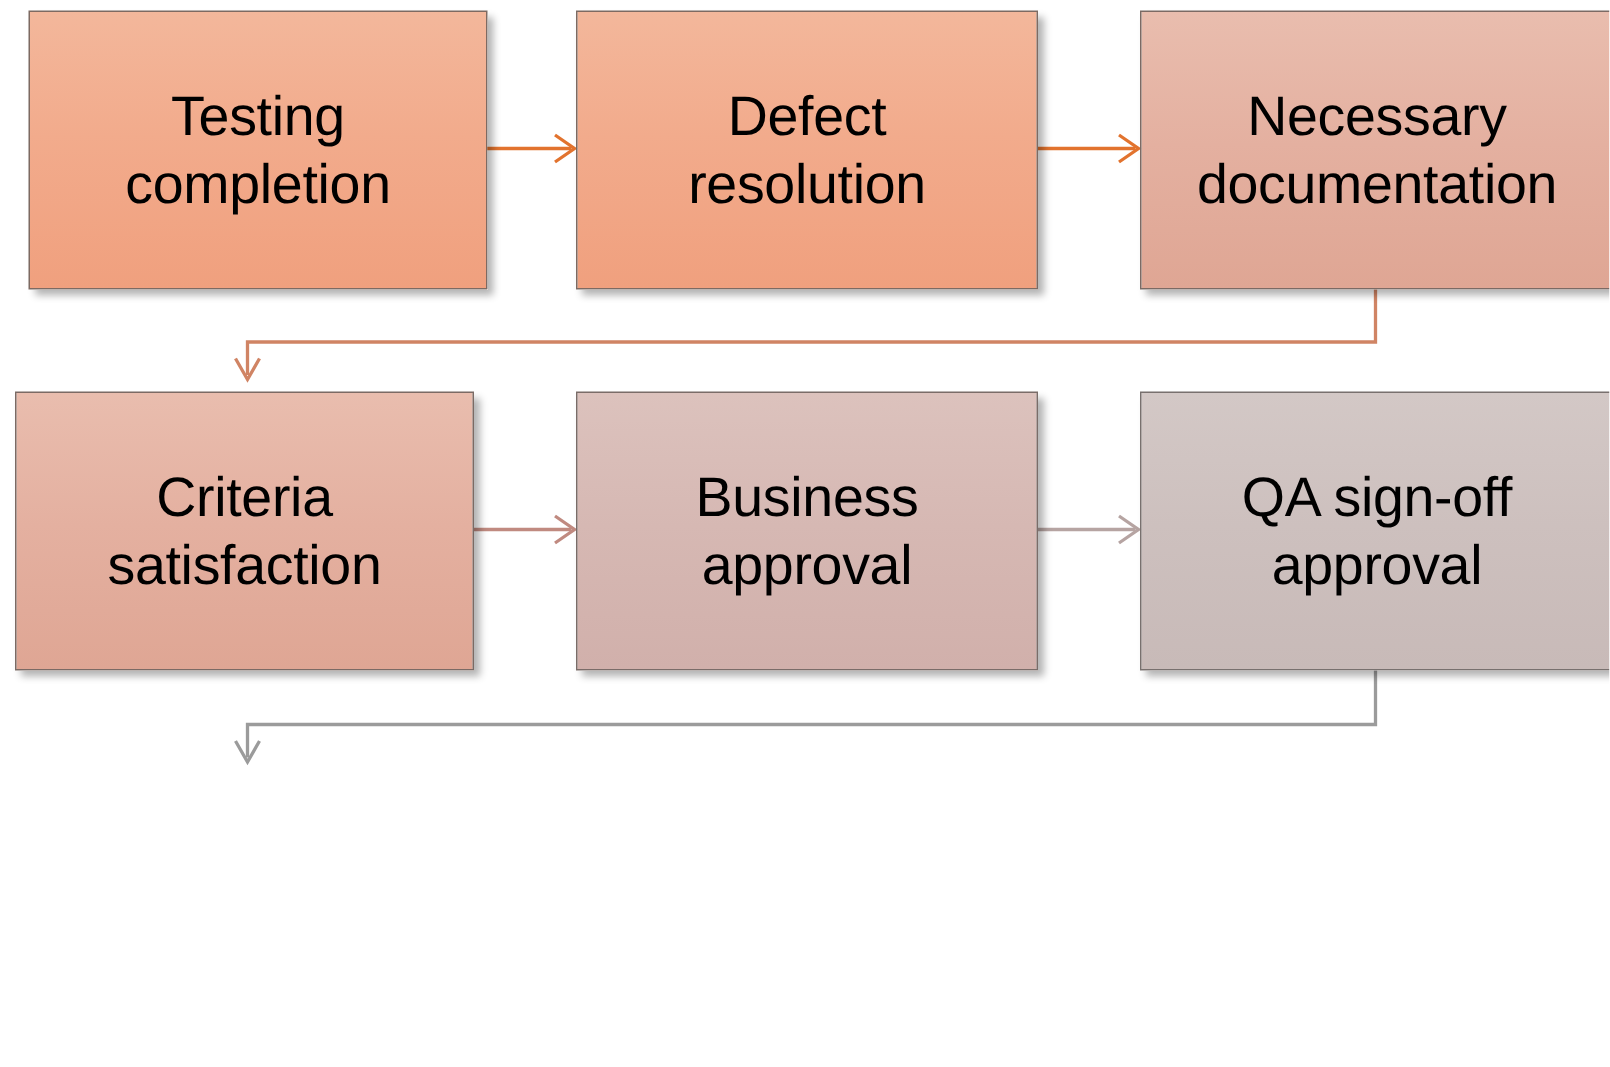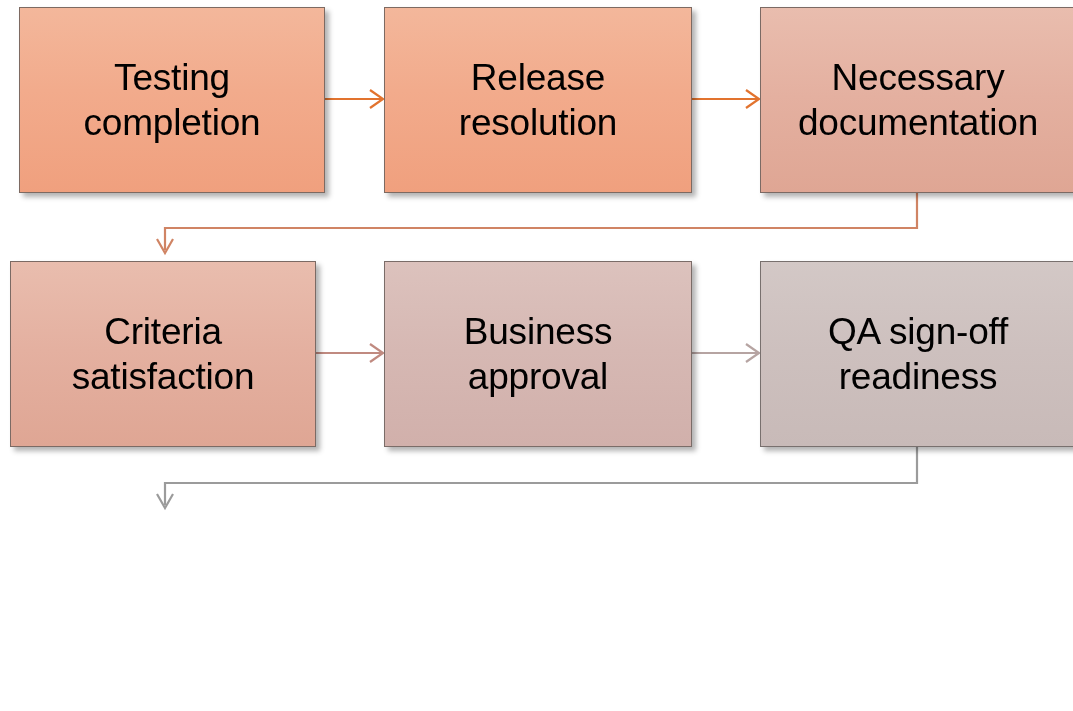--- a/index.html
+++ b/index.html
@@ -112,38 +112,38 @@
       <polyline points="157,494 165,508 173,494" fill="none" stroke="#9b9b9b" stroke-width="2.2"></polyline>
     </g>
   </svg>
 
   <div class="node n-orange" style="left:19px; top:7px; width:306px; height:186px;">
     <span class="label">Testing
 completion</span>
   </div>
 
   <div class="node n-orange" style="left:384px; top:7px; width:308px; height:186px;">
-    <span class="label">Release
+    <span class="label">Defect
 resolution</span>
   </div>
 
   <div class="node n-salmon" style="left:760px; top:7px; width:316px; height:186px;">
     <span class="label">Necessary
 documentation</span>
   </div>
 
   <div class="node n-salmon" style="left:10px; top:261px; width:306px; height:186px;">
     <span class="label">Criteria
 satisfaction</span>
   </div>
 
   <div class="node n-rose" style="left:384px; top:261px; width:308px; height:186px;">
     <span class="label">Business
 approval</span>
   </div>
 
   <div class="node n-mauve" style="left:760px; top:261px; width:316px; height:186px;">
     <span class="label">QA sign-off
-readiness</span>
+approval</span>
   </div>
 
 
 </div>
 
 </body></html>

